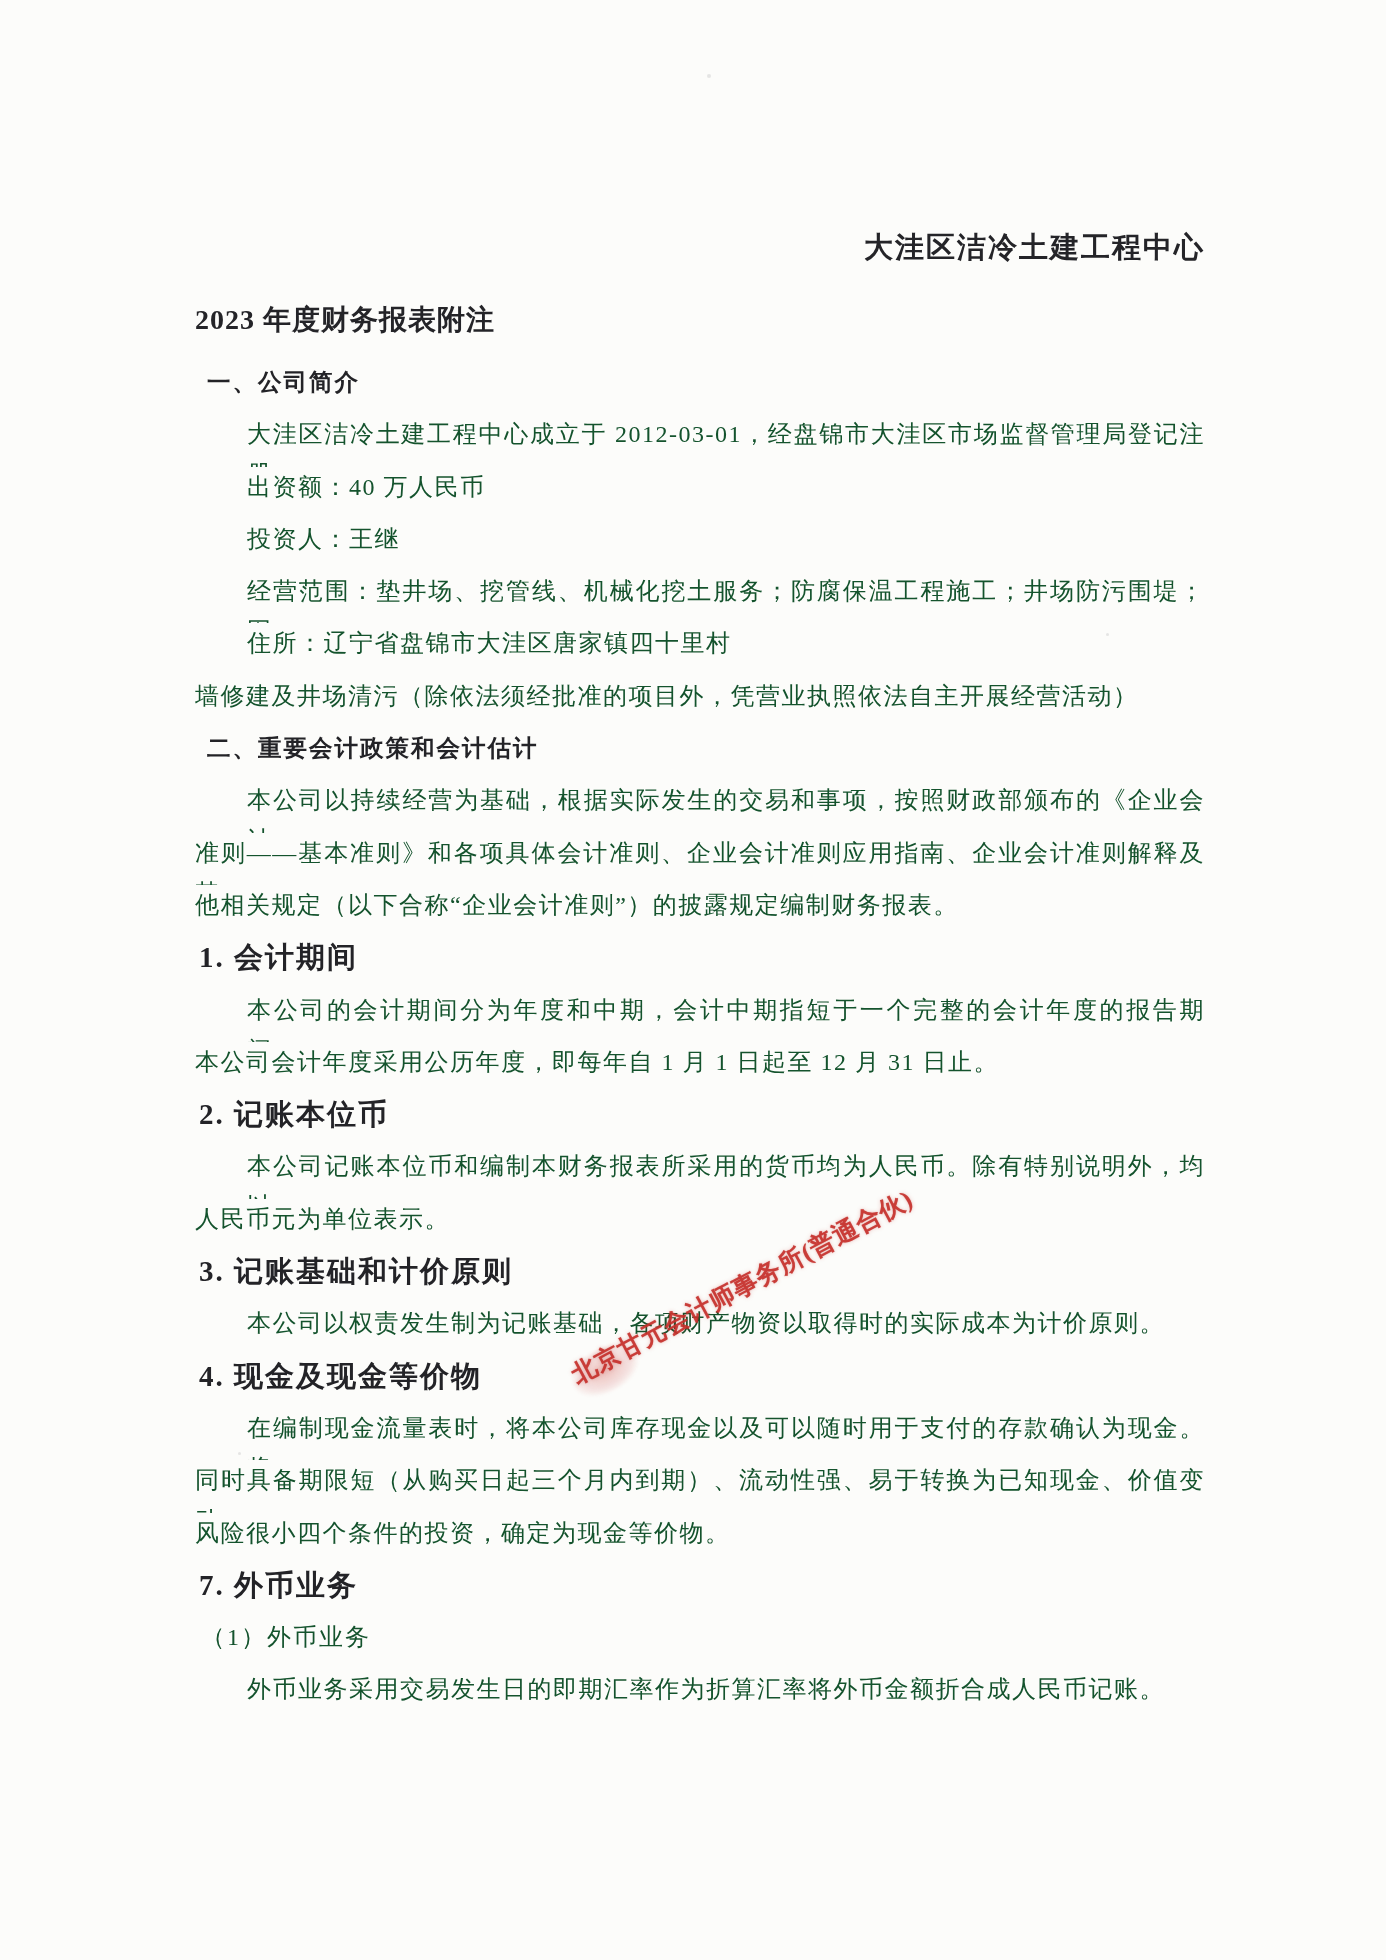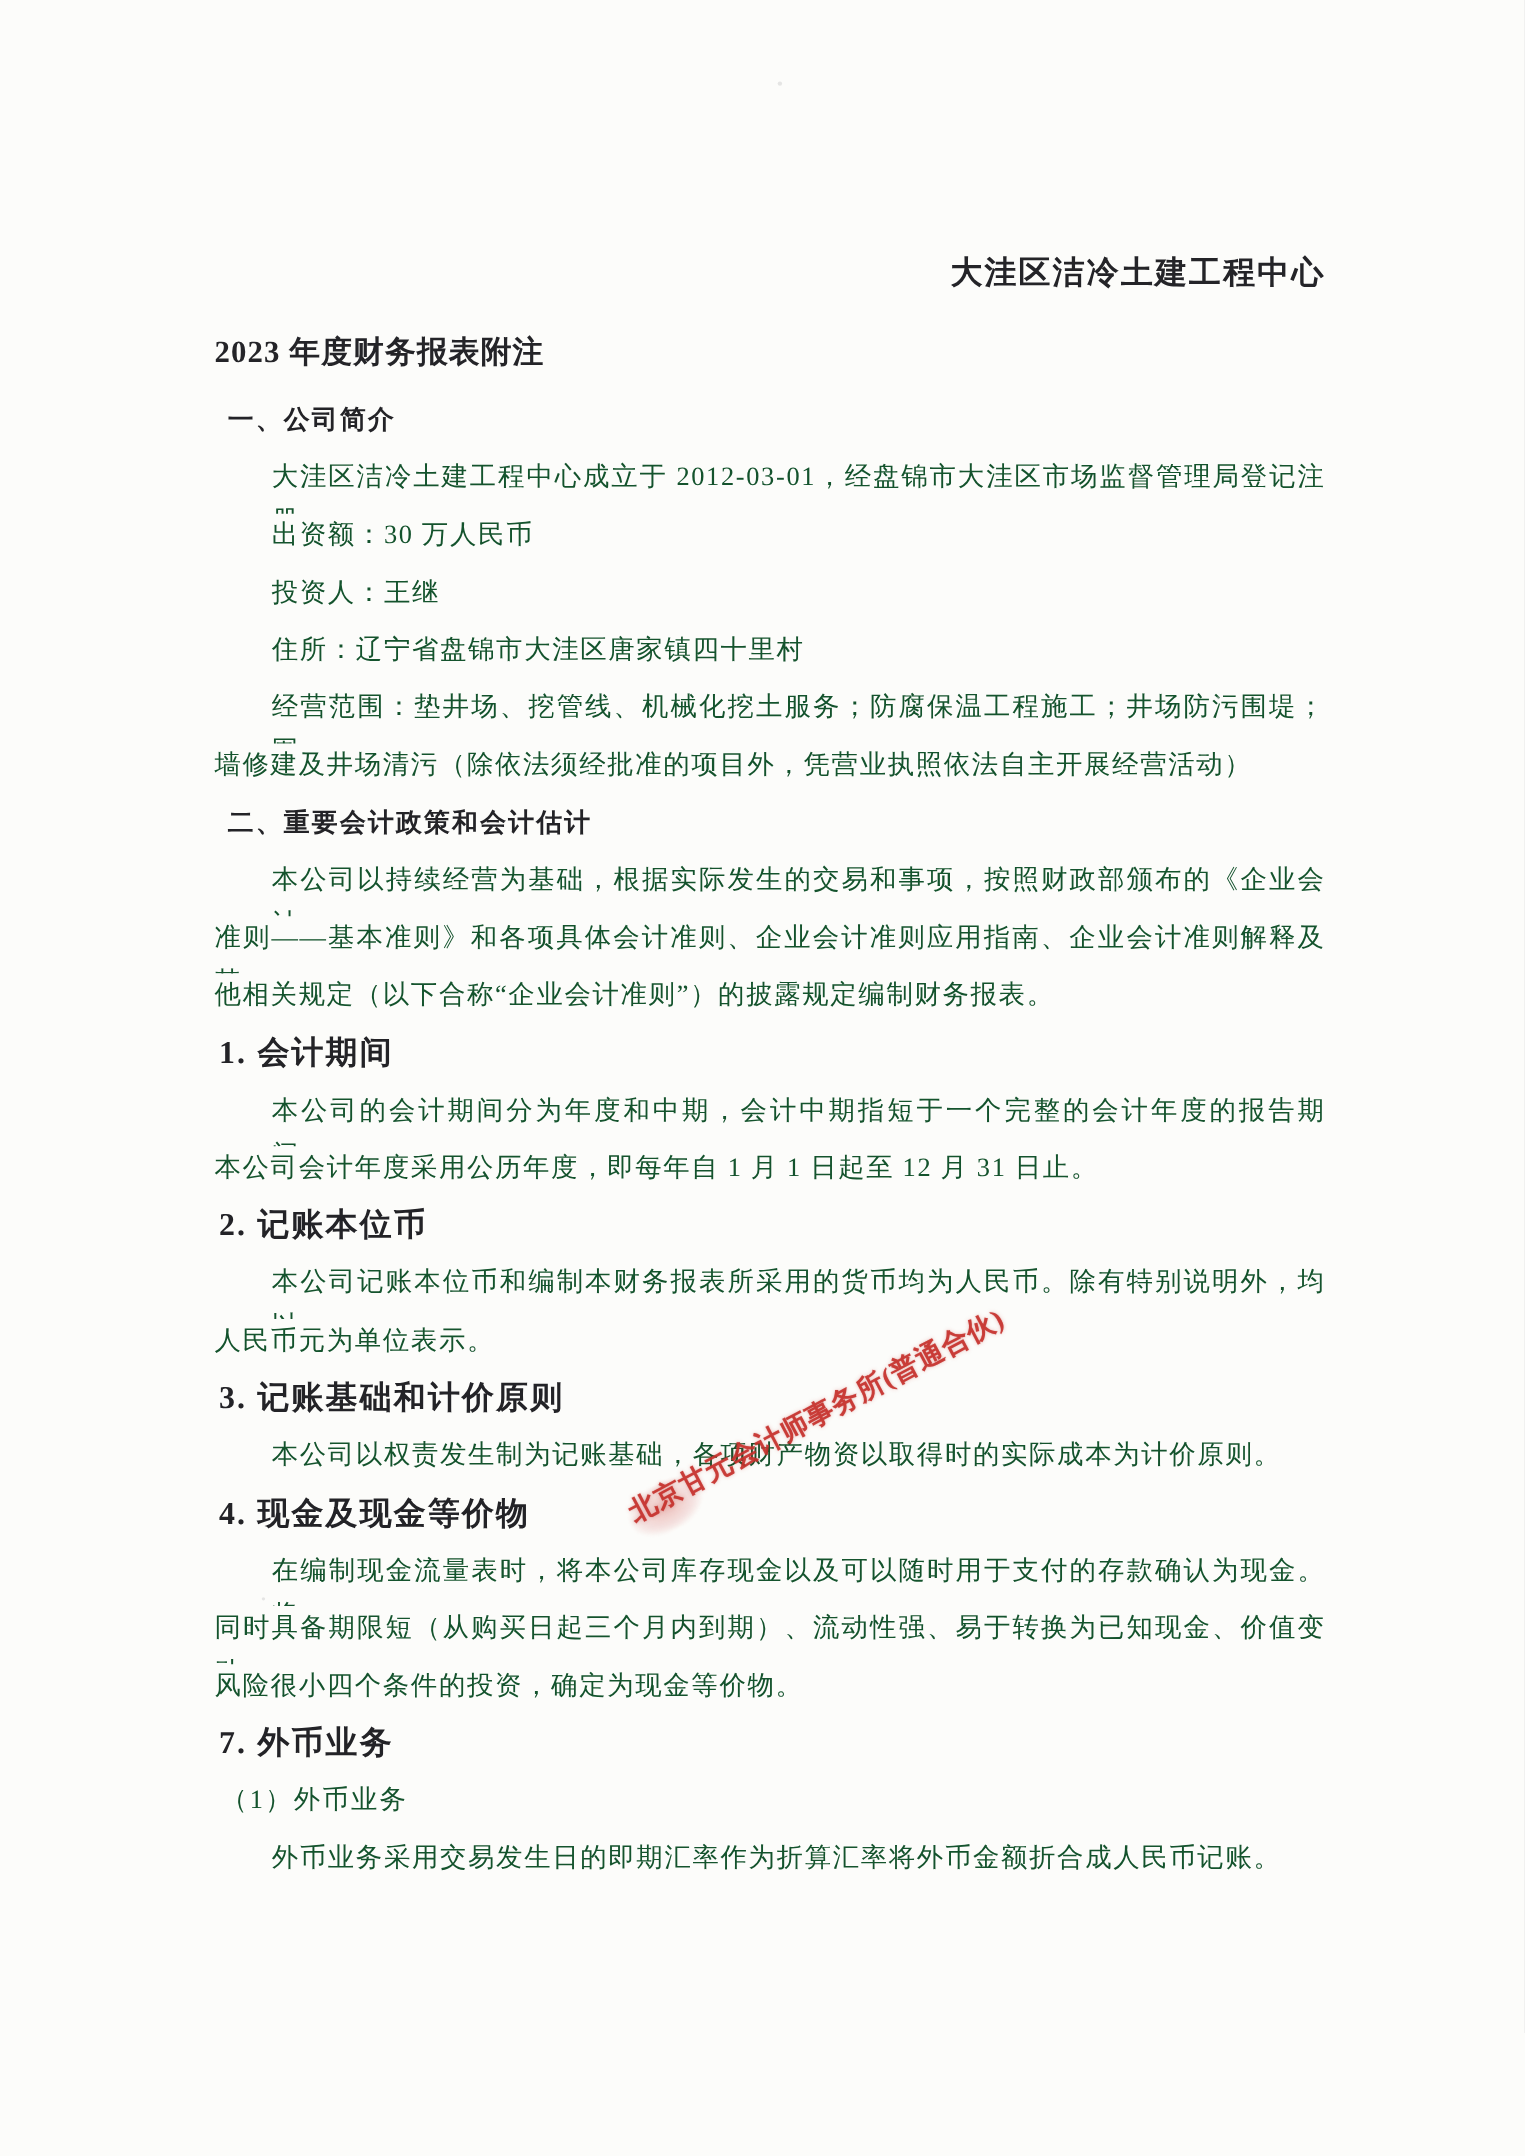--- a/index.html
+++ b/index.html
@@ -60,24 +60,24 @@
 <body>
 
 <div class="page">
 
   <div class="doc-title">大洼区洁冷土建工程中心</div>
   <div class="doc-subtitle">2023 年度财务报表附注</div>
 
   <div class="content">
     <div class="ln h1">一、公司简介</div>
     <div class="ln indent full">大洼区洁冷土建工程中心成立于 2012-03-01，经盘锦市大洼区市场监督管理局登记注册</div>
-    <div class="ln indent">出资额：30 万人民币</div>
+    <div class="ln indent">出资额：40 万人民币</div>
     <div class="ln indent">投资人：王继</div>
+    <div class="ln indent full">经营范围：垫井场、挖管线、机械化挖土服务；防腐保温工程施工；井场防污围堤；围</div>
     <div class="ln indent">住所：辽宁省盘锦市大洼区唐家镇四十里村</div>
-    <div class="ln indent full">经营范围：垫井场、挖管线、机械化挖土服务；防腐保温工程施工；井场防污围堤；围</div>
     <div class="ln">墙修建及井场清污（除依法须经批准的项目外，凭营业执照依法自主开展经营活动）</div>
     <div class="ln h1">二、重要会计政策和会计估计</div>
     <div class="ln indent full">本公司以持续经营为基础，根据实际发生的交易和事项，按照财政部颁布的《企业会计</div>
     <div class="ln full">准则——基本准则》和各项具体会计准则、企业会计准则应用指南、企业会计准则解释及其</div>
     <div class="ln">他相关规定（以下合称“企业会计准则”）的披露规定编制财务报表。</div>
     <div class="ln hn">1. 会计期间</div>
     <div class="ln indent full">本公司的会计期间分为年度和中期，会计中期指短于一个完整的会计年度的报告期间。</div>
     <div class="ln">本公司会计年度采用公历年度，即每年自 1 月 1 日起至 12 月 31 日止。</div>
     <div class="ln hn">2. 记账本位币</div>
     <div class="ln indent full">本公司记账本位币和编制本财务报表所采用的货币均为人民币。除有特别说明外，均以</div>

